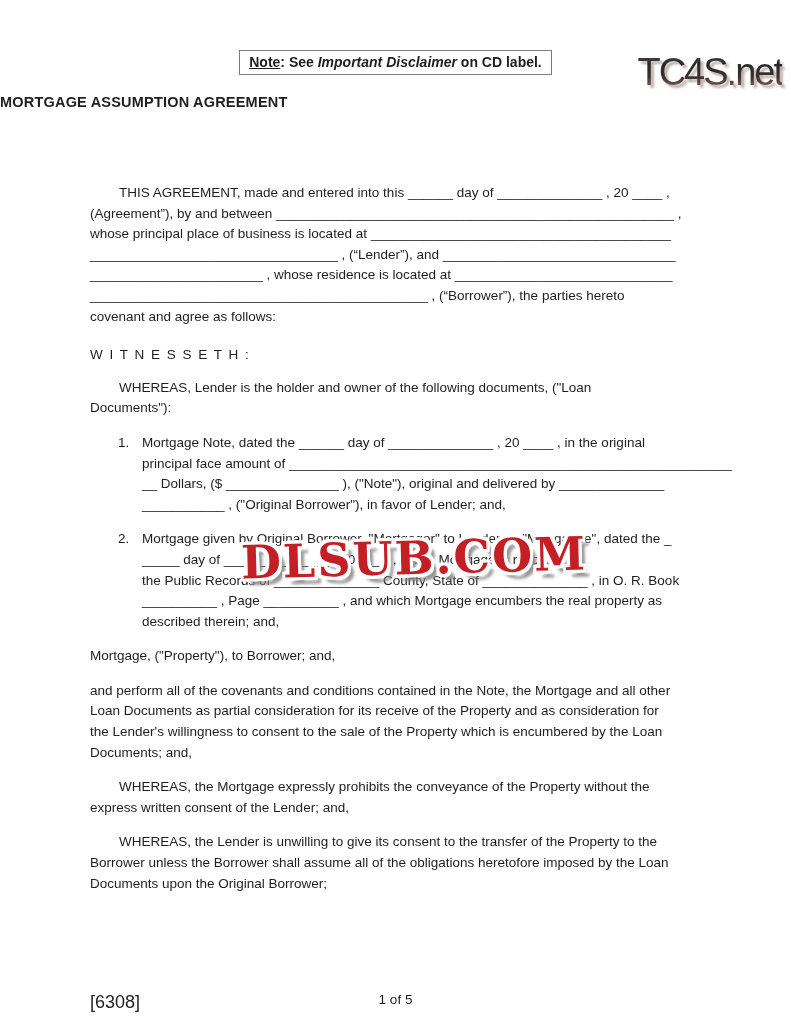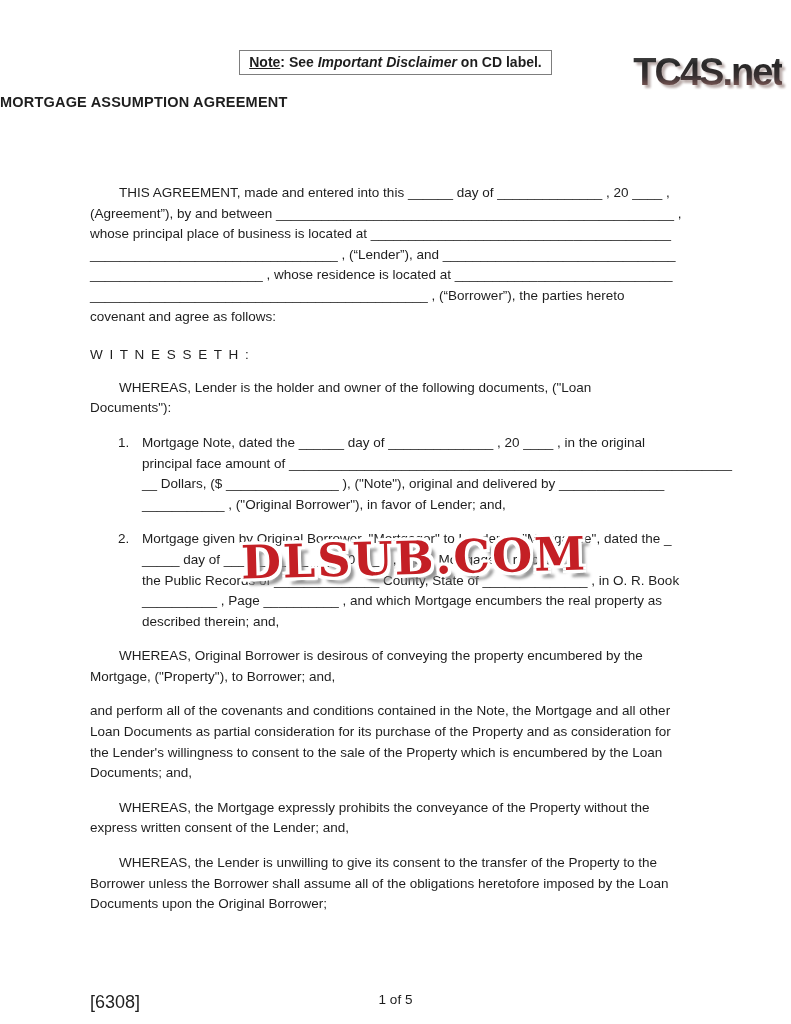--- a/index.html
+++ b/index.html
@@ -9,21 +9,21 @@
     font-family:"Liberation Sans", sans-serif;
     color:#1e1e1e;
     position:relative;
     overflow:hidden;
   }
   .page { position:relative; width:791px; height:1024px; background:#fff; }
 
   
   .logo-top {
     position:absolute; top:1px; right:9px;
-    font-size:38px; font-weight:bold; letter-spacing:-2px;
+    font-size:38px; font-weight:normal; letter-spacing:-2px;
     background:linear-gradient(180deg,#5a5a5a 0%,#262626 30%,#3a3233 60%,#8a5f5c 88%,#a37c77 100%);
     -webkit-background-clip:text; background-clip:text; color:transparent;
     filter:drop-shadow(3px 3px 1px rgba(150,130,128,0.65));
   }
 
   
   .notice {
     margin:50px auto 16px; width:fit-content;
     border:1px solid #7d7d7d;
     padding:3px 9px 4px;
@@ -116,27 +116,26 @@
       <div class="list-body">
         <div class="line">Mortgage given by Original Borrower, "Mortgagor" to Lender as "Mortgagee", dated the _</div>
         <div class="line">_____ day of ______________ , 20 ____ , which Mortgage is recorded in</div>
         <div class="line">the Public Records of ______________ County, State of ______________ , in O. R. Book</div>
         <div class="line">__________ , Page __________ , and which Mortgage encumbers the real property as</div>
         <div class="line">described therein; and,</div>
       </div>
     </div>
 
     <div class="para">
-      <div class="line indent">WHEREAS, Original Borrower is desirous of conveying the property encumbered by the</div>
       <div class="line">Mortgage, ("Property"), to Borrower; and,</div>
     </div>
 
     <div class="para">
       <div class="line">and perform all of the covenants and conditions contained in the Note, the Mortgage and all other</div>
-      <div class="line">Loan Documents as partial consideration for its purchase of the Property and as consideration for</div>
+      <div class="line">Loan Documents as partial consideration for its receive of the Property and as consideration for</div>
       <div class="line">the Lender's willingness to consent to the sale of the Property which is encumbered by the Loan</div>
       <div class="line">Documents; and,</div>
     </div>
 
     <div class="para">
       <div class="line indent">WHEREAS, the Mortgage expressly prohibits the conveyance of the Property without the</div>
       <div class="line">express written consent of the Lender; and,</div>
     </div>
 
     <div class="para">

